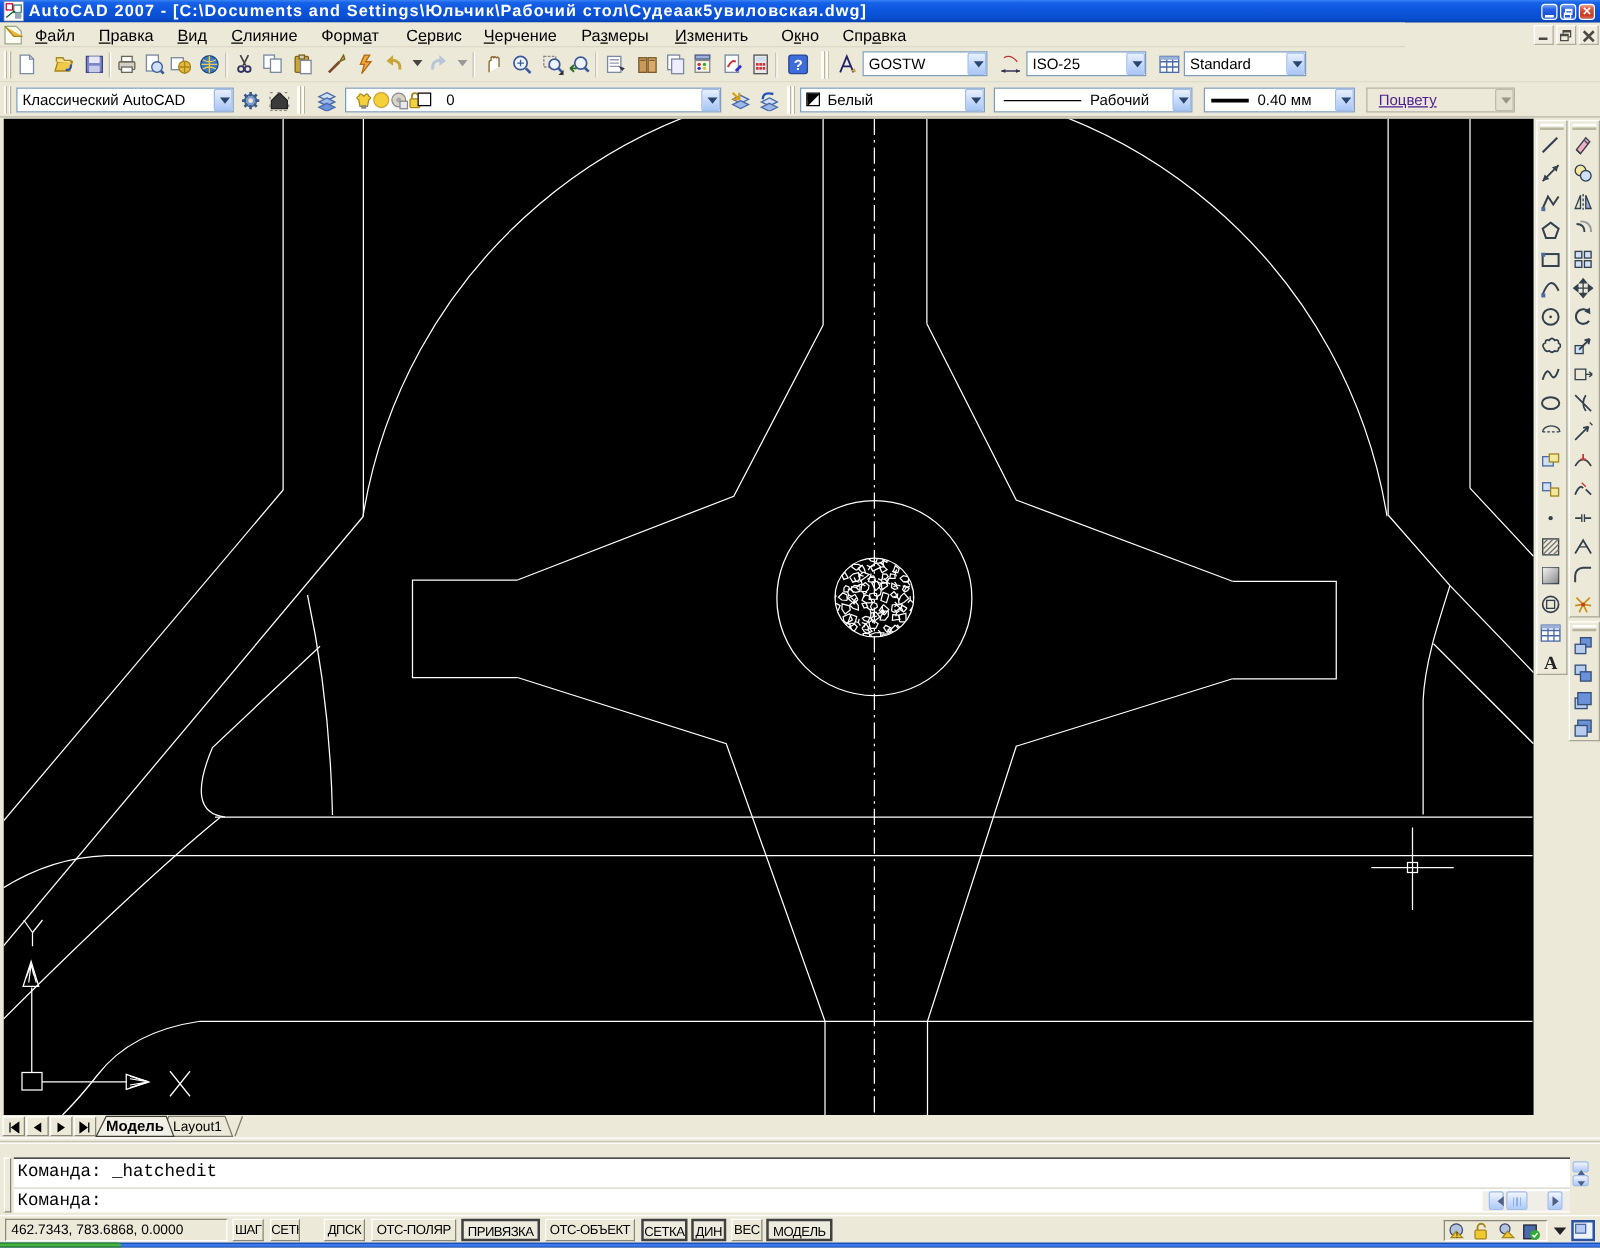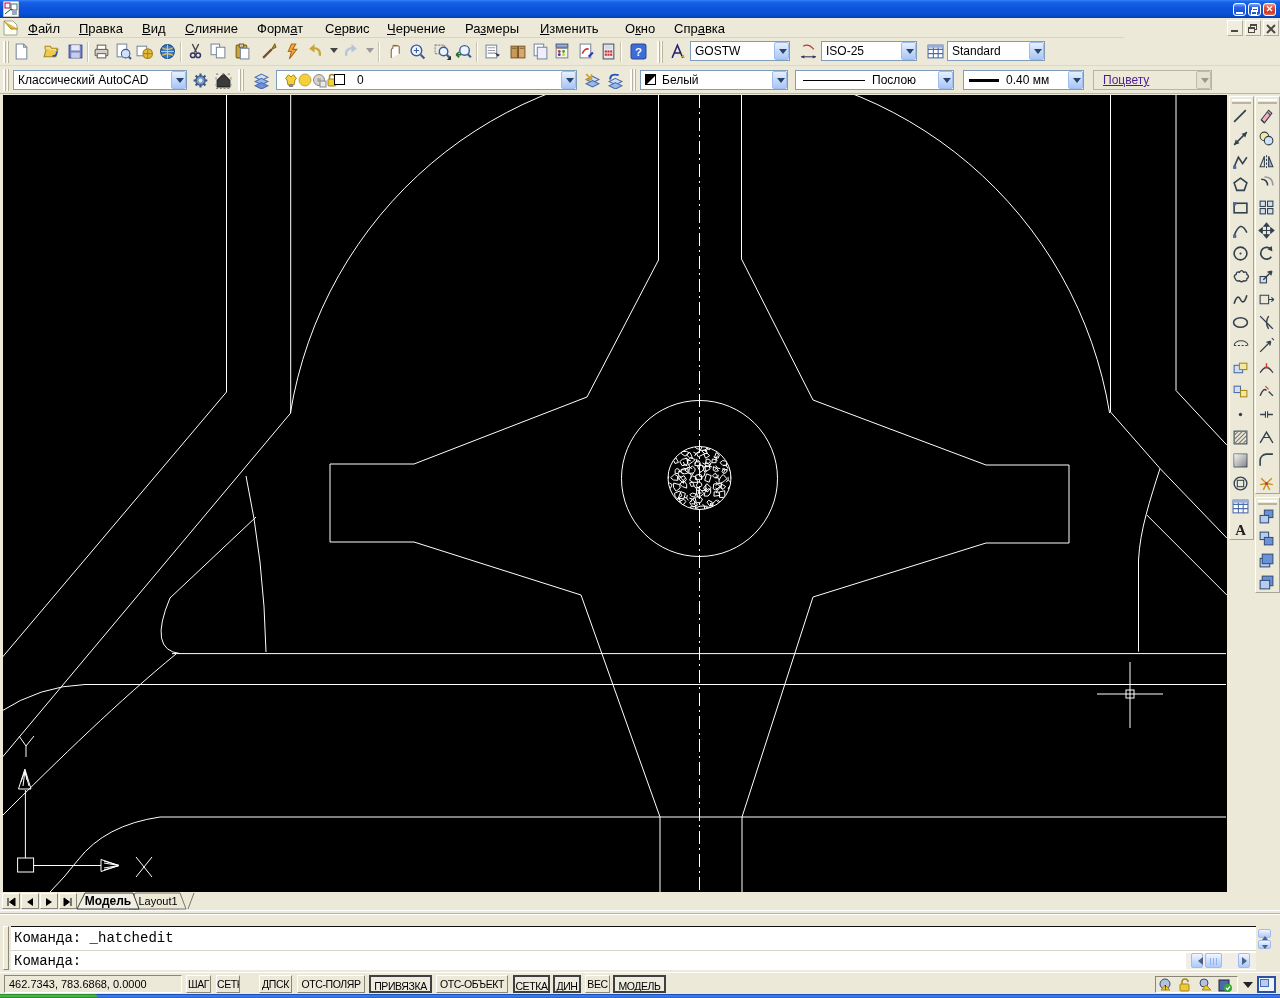--- a/index.html
+++ b/index.html
@@ -62,20 +62,21 @@
 <body>
 <div id="app">
   <div id="titlebar" class="abs">
     <svg class="abs" style="left:3px;top:1px" width="16" height="16">
         <rect x="0" y="0" width="16" height="16" fill="#fff" stroke="#888"></rect>
         <rect x="2" y="2" width="5" height="5" fill="none" stroke="#c03"></rect>
         <rect x="8" y="3" width="6" height="6" fill="none" stroke="#377"></rect>
         <path d="M2 13 L8 8 L14 12" stroke="#062" fill="none"></path>
         <rect x="9" y="9" width="5" height="5" fill="#9ab"></rect>
       </svg>
+    <div class="ttext">AutoCAD 2007 - [C:\Documents and Settings\Юльчик\Рабочий стол\Судеаак5увиловская.dwg]</div>
     <div class="winbtn" style="left:1233px">
         <div style="position:absolute;left:2px;top:8px;width:7px;height:2px;background:#fff"></div>
       </div>
     <div class="winbtn" style="left:1248px">
         <div style="position:absolute;left:3px;top:3px;width:6px;height:5px;border:1px solid #fff;border-top-width:2px"></div>
         <div style="position:absolute;left:1.5px;top:5.5px;width:6px;height:5px;border:1px solid #fff;border-top-width:2px;background:linear-gradient(180deg,#2a63e8,#1a4fd8)"></div>
       </div>
     <div class="winbtn close" style="left:1263px">✕</div>
   </div>
   <div id="menubar" class="abs">
@@ -391,21 +392,21 @@
       <div class="grip" style="left:629px"></div>
       <div class="combo" style="left:640px;top:4px;width:148px">
         <div style="position:absolute;left:4px;top:3px;width:11px;height:11px;border:1px solid #000;background:#fff">
           <div style="position:absolute;left:0;top:0;width:0;height:0;border:5px solid transparent;border-top:5px solid #000;border-left:5px solid #000"></div>
         </div>
         <div class="ctext" style="left:21px">Белый</div>
         <div class="carrow"></div>
       </div>
       <div class="combo" style="left:795px;top:4px;width:159px">
         <div style="position:absolute;left:7px;top:9px;width:62px;border-top:1px solid #000"></div>
-        <div class="ctext" style="left:76px">Послою</div>
+        <div class="ctext" style="left:76px">Рабочий</div>
         <div class="carrow"></div>
       </div>
       <div class="combo" style="left:963px;top:4px;width:121px">
         <div style="position:absolute;left:5px;top:8px;width:30px;border-top:3px solid #000"></div>
         <div class="ctext" style="left:42px">0.40 мм</div>
         <div class="carrow"></div>
       </div>
       <div class="combo disabled" style="left:1093px;top:4px;width:119px">
         <div class="ctext" style="left:9px">Поцвету</div>
         <div class="carrow"></div>

